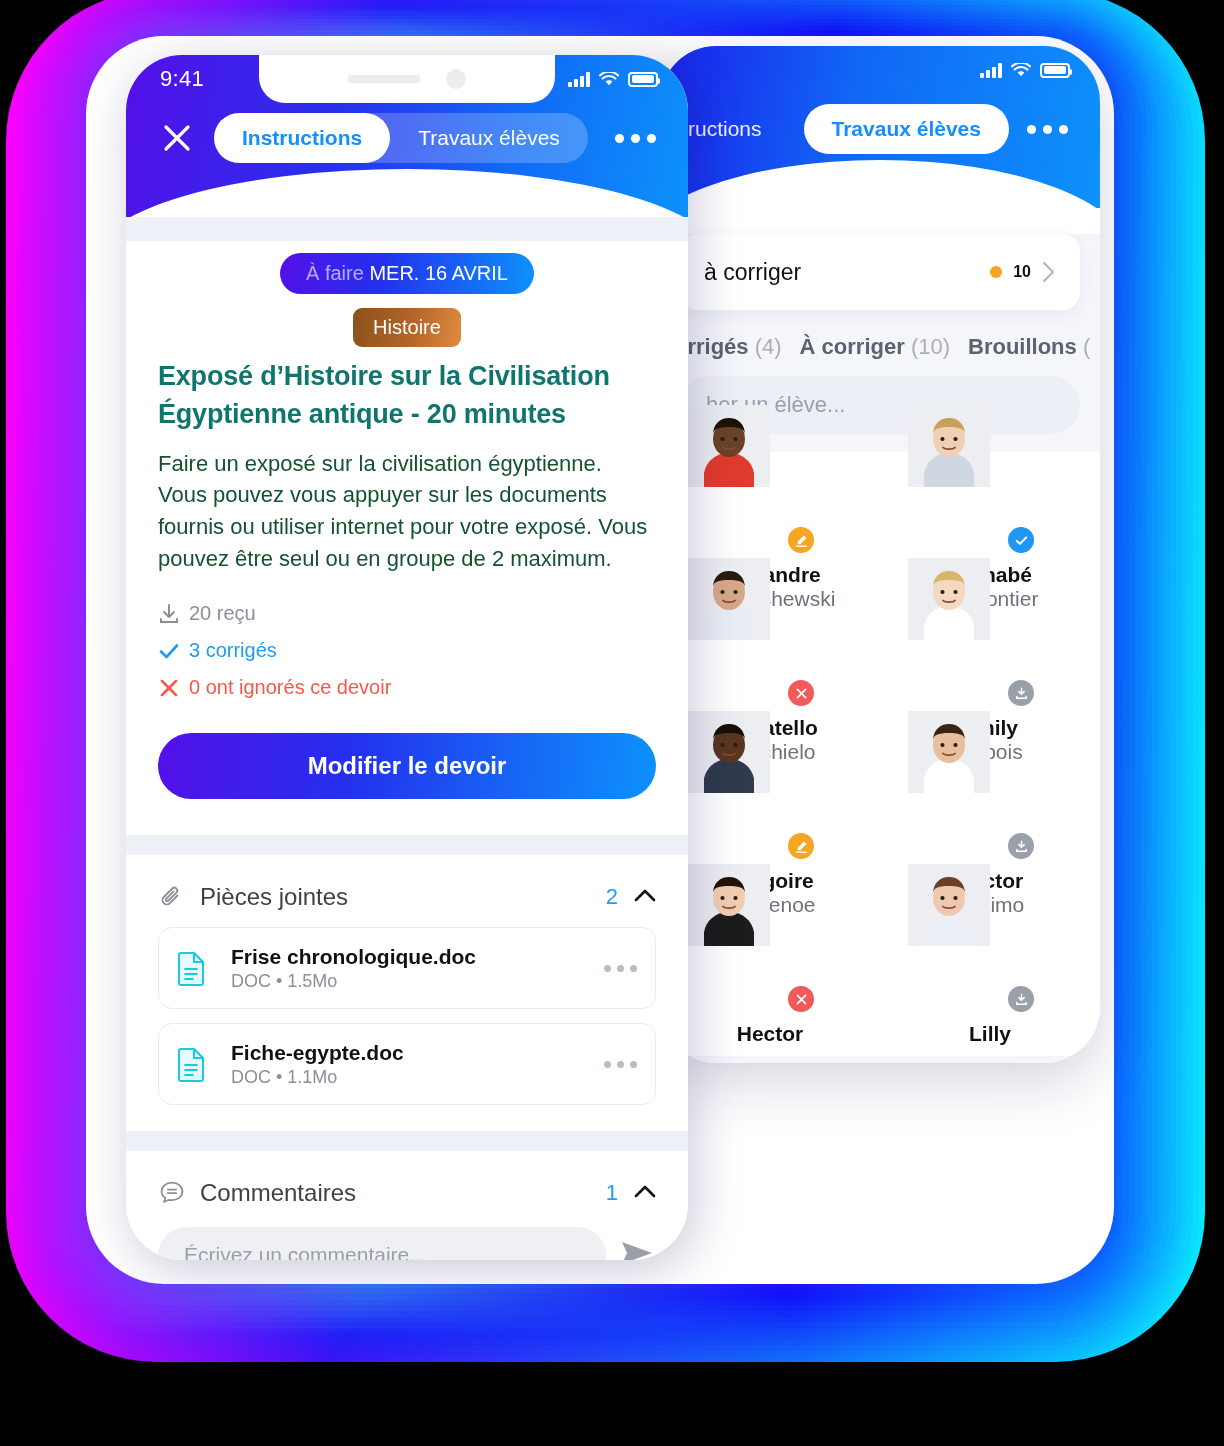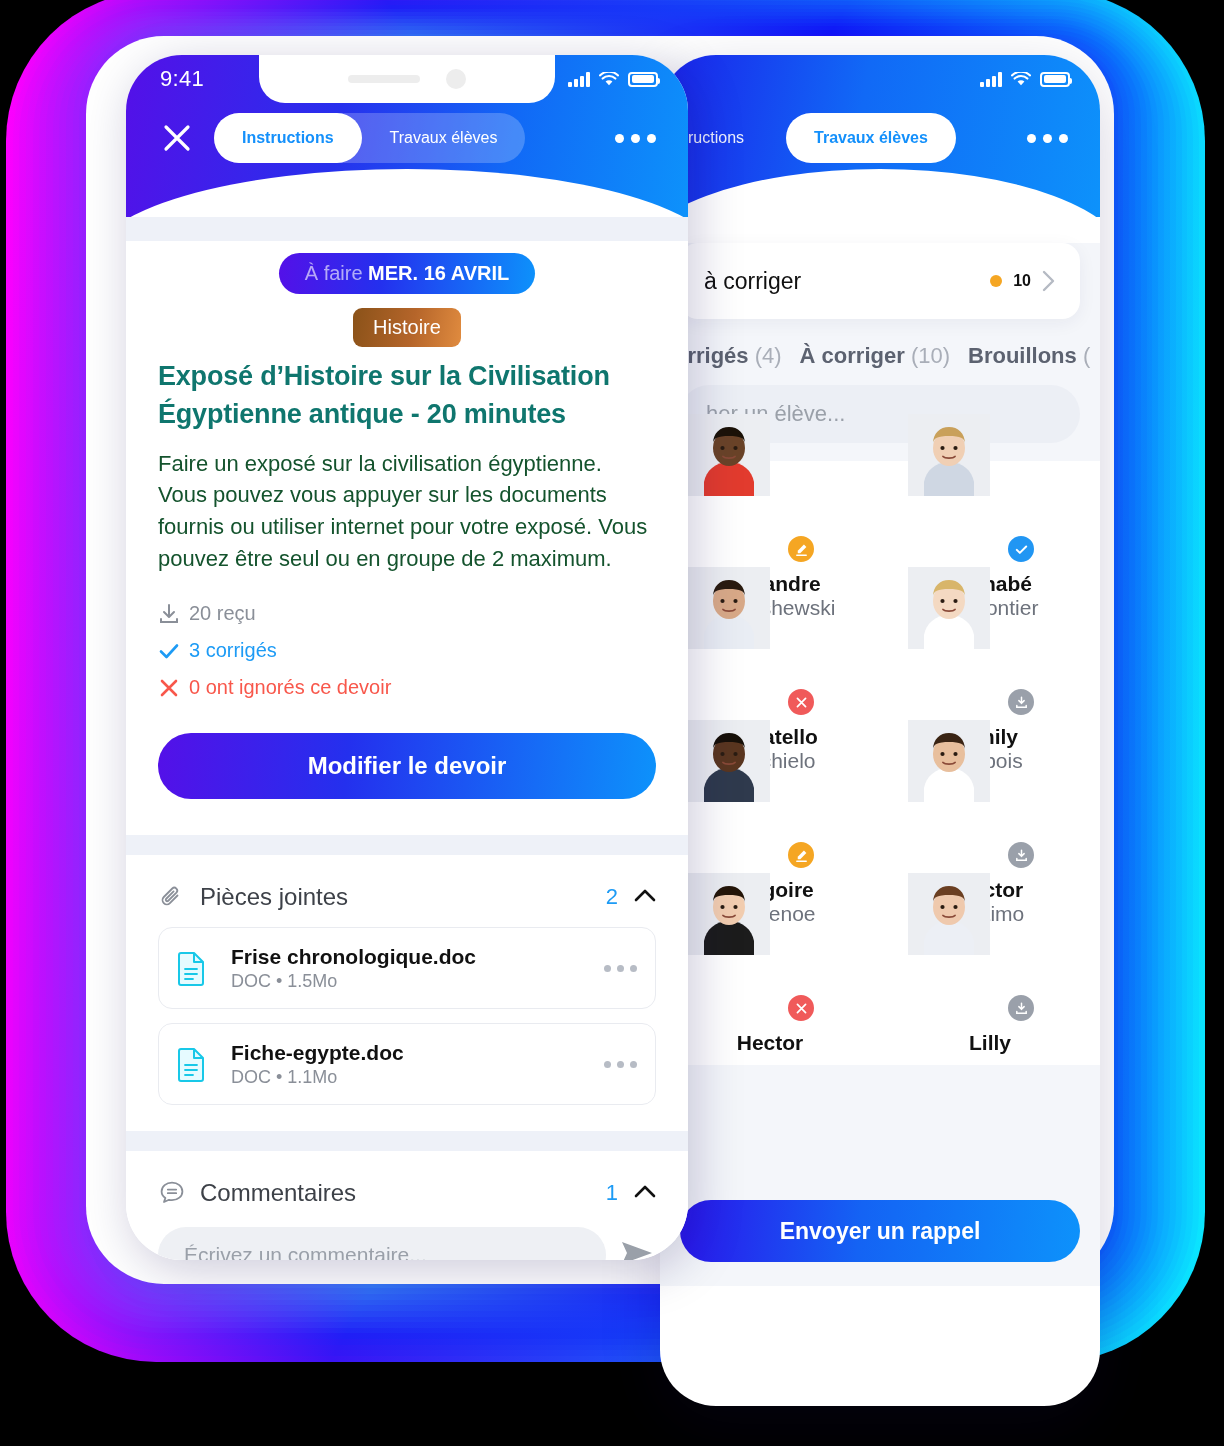--- a/index.html
+++ b/index.html
@@ -17,22 +17,22 @@
     border-radius: 120px;
   }
 
   
   .phone {
     position: absolute;
     background: #fff;
     overflow: hidden;
   }
   .phone-back {
-    left: 660px; top: 55px;
-    width: 440px; height: 1351px;
+    left: 660px; top: 46px;
+    width: 440px; height: 1017px;
     border-radius: 56px 56px 56px 56px;
     box-shadow: 0 18px 60px rgba(20,10,80,.18);
   }
   .phone-front {
     left: 126px; top: 55px;
     width: 562px; height: 1205px;
     border-radius: 56px;
     box-shadow: 6px 10px 50px rgba(20,10,80,.22);
     z-index: 5;
   }
@@ -87,37 +87,37 @@
     display: flex; align-items: center; justify-content: center;
   }
   .segctl {
     display: flex; align-items: center;
     background: rgba(255,255,255,.22);
     border-radius: 28px; height: 50px; padding: 0;
   }
   .seg {
     height: 50px; display: flex; align-items: center; justify-content: center;
     padding: 16px 28px; border-radius: 28px;
-    font-size: 16px; color: #fff; white-space: nowrap;
+    font-size: 21px; color: #fff; white-space: nowrap;
   }
   .seg.active { background: #fff; color: #1490FB; font-weight: 600; }
   .dots { margin-left: auto; display: flex; gap: 7px; padding-right: 4px; }
   .dots i { width: 9px; height: 9px; border-radius: 50%; background: #fff; display: block; }
 
   
   .body-front { position: relative; background: #fff; height: 1043px; }
   .greystrip { background: #eef1f8; height: 24px; }
 
   .pillwrap { display: flex; justify-content: center; margin-top: 12px; }
   .duepill {
     background: linear-gradient(95deg, #5410E8 0%, #2430EE 40%, #0D92FB 100%);
     color: #fff; border-radius: 22px; padding: 9px 26px; font-size: 20px;
   }
   .duepill .soft { color: rgba(255,255,255,.62); }
-  .duepill .strong { font-weight: 700; }
+  .duepill .strong { font-weight: 400; }
 
   .chipwrap { display: flex; justify-content: center; margin-top: 14px; }
   .subjchip {
     background: linear-gradient(100deg, #8a5219 0%, #b5652a 55%, #e08b3f 100%);
     color: #fff; font-size: 20px; padding: 8px 20px; border-radius: 9px;
   }
 
   .content { padding: 0 32px; }
   .title {
     margin-top: 10px; font-size: 27px; line-height: 1.42;

